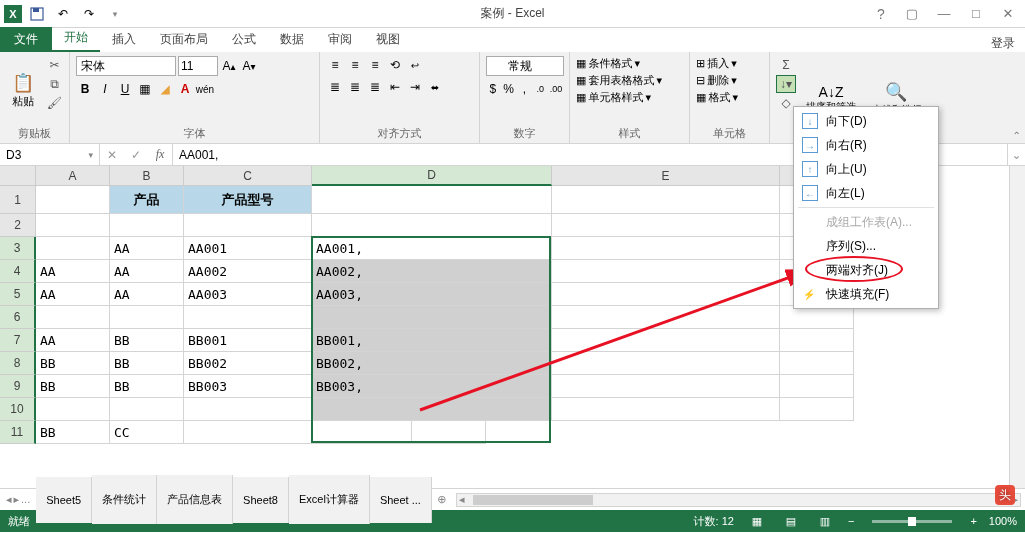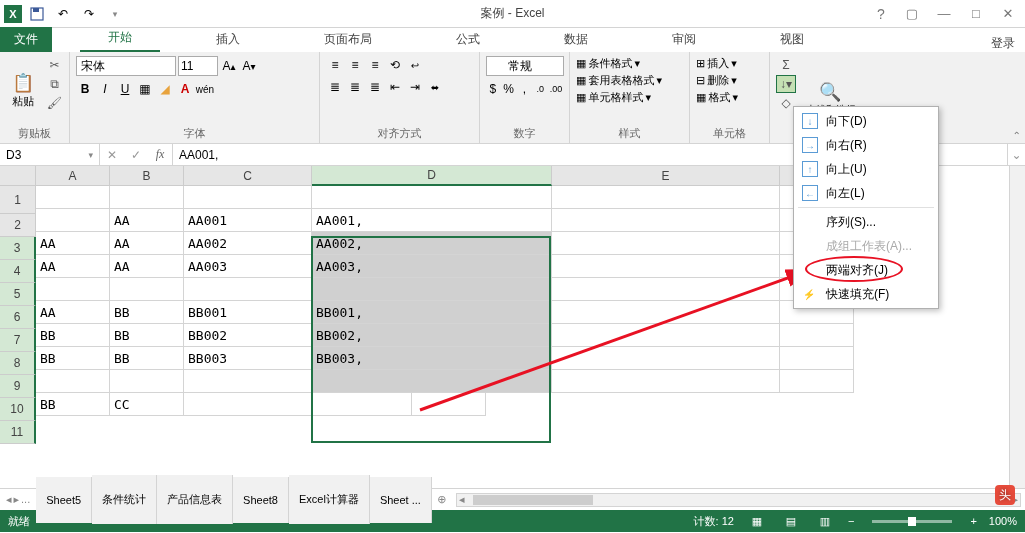--- a/index.html
+++ b/index.html
@@ -10,23 +10,23 @@
 .tb-left { display: flex; align-items: center; gap: 4px; padding-left: 4px; }
 .tb-icon { width: 18px; height: 18px; background: #217346; display: flex; align-items: center; justify-content: center; color: #fff; font-weight: bold; font-size: 11px; }
 .qat-btn { width: 22px; height: 22px; display: flex; align-items: center; justify-content: center; cursor: pointer; }
 .tb-title { position: absolute; left: 50%; transform: translateX(-50%); font-size: 12px; color: #444; }
 .tb-right { margin-left: auto; display: flex; align-items: center; gap: 2px; padding-right: 2px; }
 .help-btn { width: 28px; height: 24px; display: flex; align-items: center; justify-content: center; color: #777; font-size: 14px; cursor: pointer; }
 .win-btn { width: 30px; height: 24px; display: flex; align-items: center; justify-content: center; color: #777; cursor: pointer; font-size: 13px; }
 .win-close { color: #777; }
 
 
-.ribbon-tabs { height: 24px; display: flex; align-items: flex-end; background: #fff; position: relative; gap: 28px; }
+.ribbon-tabs { height: 24px; display: flex; align-items: flex-end; background: #fff; position: relative; }
 .file-tab { background: #217346; color: #fff; padding: 4px 14px; font-size: 12px; cursor: pointer; }
-.tab { padding: 4px 28px; font-size: 12px; color: #444; cursor: pointer; }
+.tab { padding: 4px 12px; font-size: 12px; color: #444; cursor: pointer; }
 .tab.active { color: #217346; border-bottom: 2px solid #217346; }
 .login-link { margin-left: auto; padding-right: 10px; color: #444; font-size: 12px; cursor: pointer; }
 
 
 .ribbon { height: 92px; background: #f1f1f1; border-bottom: 1px solid #d4d4d4; display: flex; position: relative; }
 .group { border-right: 1px solid #d4d4d4; padding: 4px 6px 2px; display: flex; flex-direction: column; justify-content: space-between; }
 .group-label { text-align: center; font-size: 11px; color: #666; padding-top: 2px; }
 .group-body { display: flex; gap: 4px; flex: 1; }
 .big-btn { display: flex; flex-direction: column; align-items: center; justify-content: center; padding: 2px 6px; cursor: pointer; }
 .big-btn .ic { font-size: 18px; }
@@ -234,20 +234,24 @@
   </div>
 
   <div class="group" style="flex:1;border-right:none;">
     <div class="group-body">
       <div class="mini-col">
         <div class="mini-btn">Σ</div>
         <div class="mini-btn" style="background:#c5e0b4;border:1px solid #217346;">↓▾</div>
         <div class="mini-btn">◇</div>
       </div>
       <div class="big-btn">
+        <span class="ic" style="font-size:14px;">A↓Z</span>
+        <span class="lbl" style="font-size:10px;">排序和筛选</span>
+      </div>
+      <div class="big-btn">
         <span class="ic">🔍</span>
         <span class="lbl" style="font-size:10px;">查找和选择</span>
       </div>
     </div>
   </div>
   <div class="collapse-arrow">⌃</div>
 </div>
 
 <div class="fill-menu">
   <div class="fill-item">
@@ -260,27 +264,27 @@
     </div>
   <div class="fill-item">
       <span class="fi-icon">↑</span>
       <span>向上(U)</span>
     </div>
   <div class="fill-item">
       <span class="fi-icon">←</span>
       <span>向左(L)</span>
     </div>
   <div class="fill-sep"></div>
-  <div class="fill-item">
-      <span style="width:16px;"></span>
-      <span>序列(S)...</span>
-    </div>
   <div class="fill-item disabled">
       <span style="width:16px;"></span>
       <span>成组工作表(A)...</span>
+    </div>
+  <div class="fill-item">
+      <span style="width:16px;"></span>
+      <span>序列(S)...</span>
     </div>
   <div class="fill-item">
       <span style="width:16px;"></span>
       <span>两端对齐(J)</span>
     </div>
   <div class="fill-item">
       <span class="fi-icon" style="border:none;">⚡</span>
       <span>快速填充(F)</span>
     </div>
 </div>
@@ -317,20 +321,28 @@
       <div class="row-h sel" style="height: 23px;">4</div>
       <div class="row-h sel" style="height: 23px;">5</div>
       <div class="row-h sel" style="height: 23px;">6</div>
       <div class="row-h sel" style="height: 23px;">7</div>
       <div class="row-h sel" style="height: 23px;">8</div>
       <div class="row-h sel" style="height: 23px;">9</div>
       <div class="row-h sel" style="height: 23px;">10</div>
       <div class="row-h sel" style="height: 23px;">11</div>
     </div>
   <div class="cells" id="cells">
+      <div class="row" style="height: 28px;">
+        <div class="cell" style="width: 74px;"></div>
+        <div class="cell hdr" style="width: 74px;">产品</div>
+        <div class="cell hdr" style="width: 128px;">产品型号</div>
+        <div class="cell" style="width: 240px;"></div>
+        <div class="cell" style="width: 228px;"></div>
+        <div class="cell" style="width: 74px;"></div>
+      </div>
       <div class="row" style="height: 23px;">
         <div class="cell" style="width: 74px;"></div>
         <div class="cell" style="width: 74px;"></div>
         <div class="cell" style="width: 128px;"></div>
         <div class="cell" style="width: 240px;"></div>
         <div class="cell" style="width: 228px;"></div>
         <div class="cell" style="width: 74px;"></div>
       </div>
       <div class="row" style="height: 23px;">
         <div class="cell" style="width: 74px;"></div>

